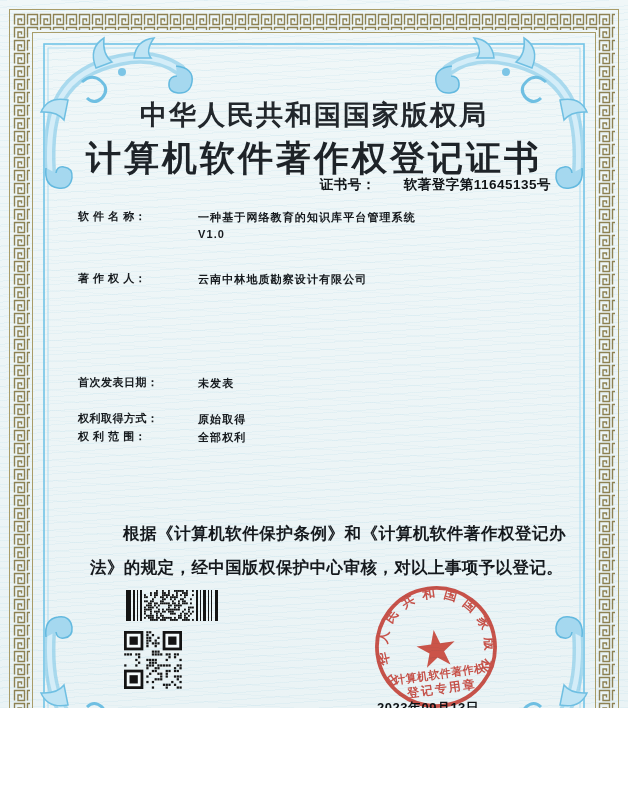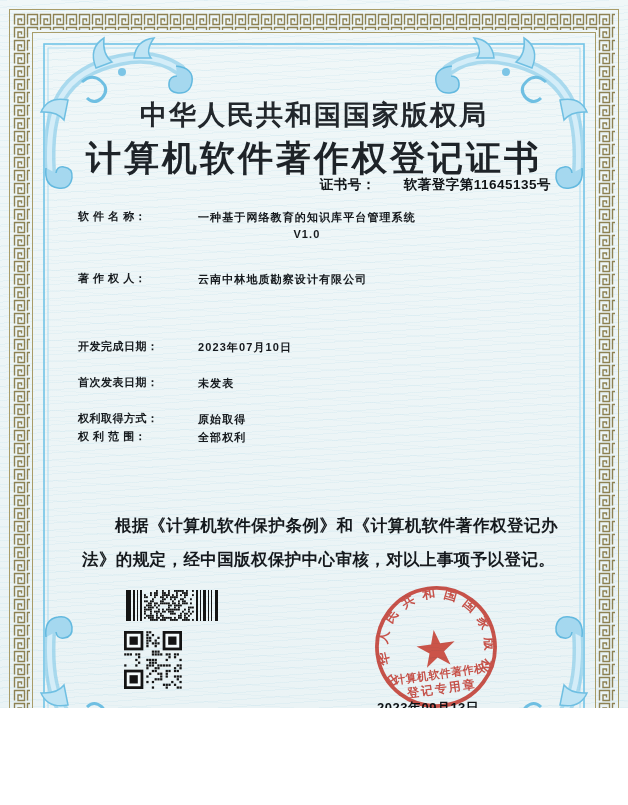--- a/index.html
+++ b/index.html
@@ -26,23 +26,23 @@
     font-family:"Liberation Serif","DejaVu Serif",serif;font-weight:bold;
     font-size:35px;letter-spacing:3px;color:#1e2328;
   }
   .certno{
     position:absolute;top:176px;right:77px;
     font-weight:bold;font-size:13.5px;letter-spacing:.5px;
     display:flex;gap:28px;color:#101417;
   }
   .row{position:absolute;left:78px;display:flex;font-weight:bold;font-size:11px;}
   .row .lbl{flex:none;width:120px;white-space:pre;letter-spacing:.5px;}
-  .row .val{letter-spacing:1.1px;line-height:1.5;max-width:370px;text-align:center;}
+  .row .val{letter-spacing:1.1px;line-height:1.5;max-width:370px;}
   .decl{
-    position:absolute;left:78px;top:505px;width:476px;margin:4px;
+    position:absolute;left:78px;top:505px;width:476px;margin:12px;
     font-weight:bold;font-size:16.5px;line-height:2.05;
     text-align:justify;text-indent:2em;letter-spacing:.4px;
   }
   .barcode{position:absolute;left:126px;top:590px;}
   .qrcode{position:absolute;left:124px;top:631px;}
   .seal{position:absolute;left:370px;top:581px;mix-blend-mode:multiply;opacity:.92;}
   .date{
     position:absolute;left:377px;top:699px;
     font-weight:bold;font-size:13px;letter-spacing:.5px;color:#0e1215;
   }
@@ -99,24 +99,20 @@
   <div class="row" style="top:209px">
     <span class="lbl">软 件 名 称：</span>
     <span class="val">
       <span>一种基于网络教育的知识库平台管理系统</span><br>
       <span>V1.0</span>
     </span>
   </div>
   <div class="row" style="top:271px">
     <span class="lbl">著 作 权 人：</span>
     <span class="val">云南中林地质勘察设计有限公司</span>
-  </div>
-  <div class="row" style="top:339px">
-    <span class="lbl">开发完成日期：</span>
-    <span class="val">2023年07月10日</span>
   </div>
   <div class="row" style="top:375px">
     <span class="lbl">首次发表日期：</span>
     <span class="val">未发表</span>
   </div>
   <div class="row" style="top:411px">
     <span class="lbl">权利取得方式：</span>
     <span class="val">原始取得</span>
   </div>
   <div class="row" style="top:429px">

